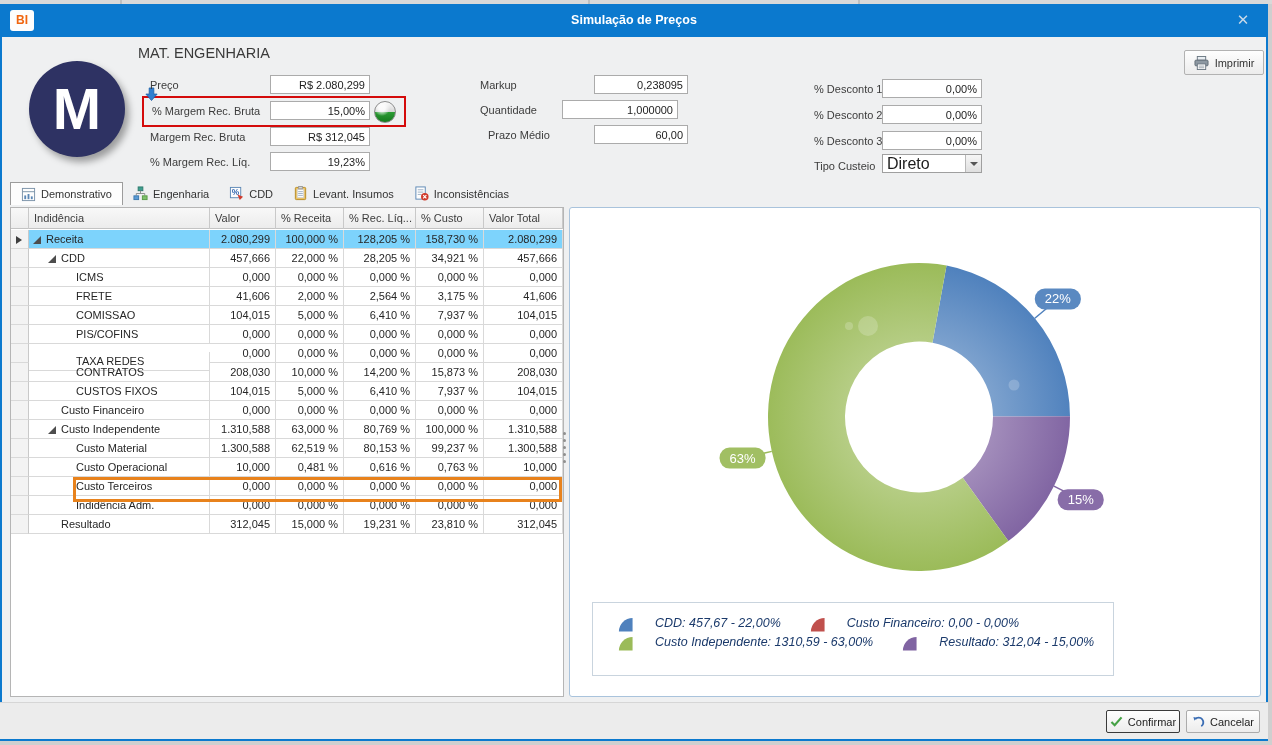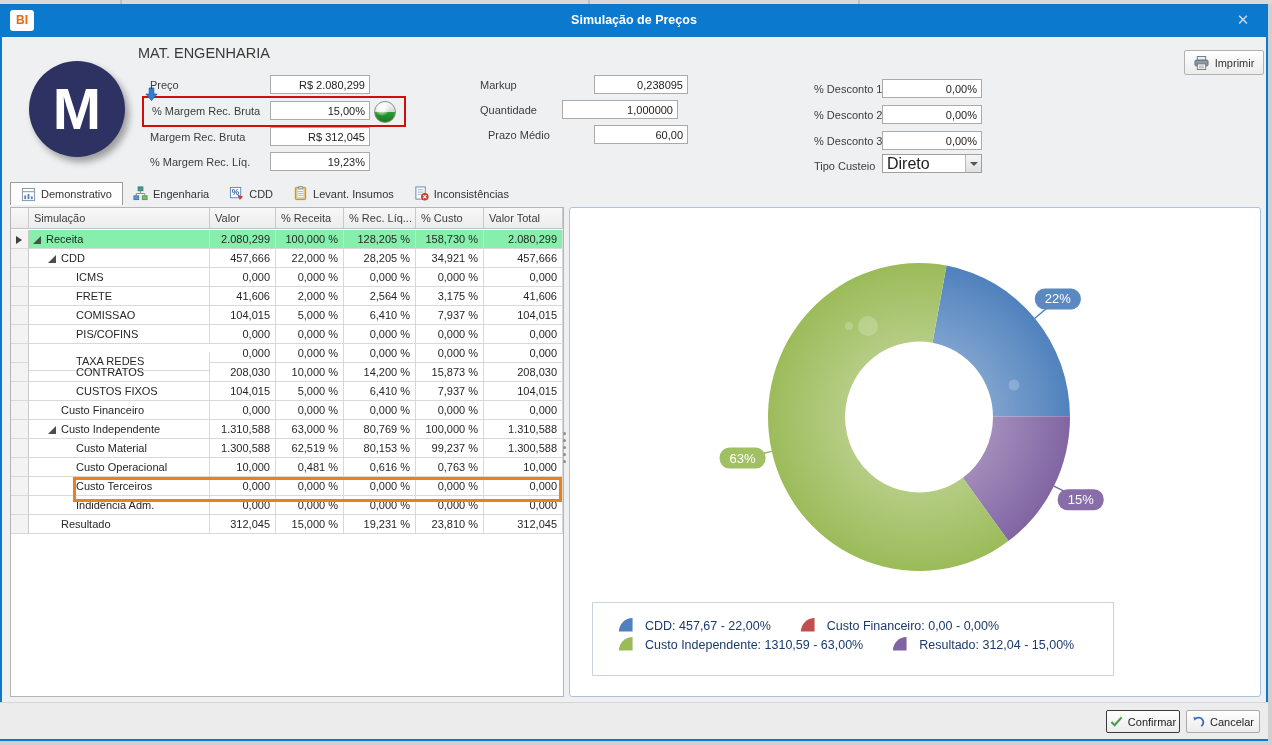--- a/index.html
+++ b/index.html
@@ -56,42 +56,42 @@
   .tab.active { background:#fdfdfd; border:1px solid #9c9c9c; border-bottom:none; }
 
   
   .grid-panel { position:absolute; left:8px; top:203px; width:554px; height:490px; background:#fff; border:1px solid #b5b5b5; }
   .grid-hdr { position:absolute; left:0; top:0; height:21px; width:552px; display:flex;
     background:linear-gradient(#f8f8f8,#ececec); border-bottom:1px solid #c3c3c3; }
   .grid-hdr .hc { height:21px; line-height:20px; font-size:11px; color:#3c3c3c; padding-left:5px;
     border-right:1px solid #c9c9c9; overflow:hidden; white-space:nowrap; }
   .grid-body { position:absolute; left:0; top:22px; width:552px; }
   .grow { display:flex; height:19px; background:#fff; }
-  .grow.sel { background:#86efac; }
+  .grow.sel { background:#7dd3fc; }
   .grow .c { height:19px; line-height:18px; font-size:11px; color:#262626; border-right:1px solid #d9d9d9;
     border-bottom:1px solid #d9d9d9; white-space:nowrap; overflow:hidden; }
   .grow .c.num { text-align:right; padding-right:5px; }
   .grow .c.ind { background:#f3f3f3; border-right:1px solid #c9c9c9; position:relative; }
   .row-arrow { position:absolute; left:5px; top:6px; width:0; height:0; border-left:6px solid #3f3f3f;
     border-top:4px solid transparent; border-bottom:4px solid transparent; }
   .expander { display:inline-block; width:0; height:0; border-bottom:8px solid #4d4d4d;
     border-left:8px solid transparent; margin-right:5px; vertical-align:middle; }
   .orange-box { position:absolute; left:62px; top:269px; width:489px; height:25px; border:3px solid #e8821c; z-index:5; }
 
   
   .splitter-dots { position:absolute; left:561px; top:428px; width:4px; display:flex; flex-direction:column; gap:4px; }
   .splitter-dots i { width:3px; height:3px; border-radius:50%; background:#8f8f8f; }
 
   
   .chart-panel { position:absolute; left:567px; top:203px; width:692px; height:490px; background:#fff;
     border:1px solid #a9c3dc; border-radius:3px; }
   .legend-box { position:absolute; left:22px; top:394px; width:522px; height:74px; border:1px solid #c9d4de;
     padding:13px 0 0 24px; display:flex; flex-direction:column; gap:2px; }
   .legend-row { display:flex; gap:28px; }
-  .legend-item { display:flex; align-items:flex-end; gap:11px; font-size:12.5px; color:#1b3a6b; }
+  .legend-item { display:flex; align-items:flex-start; gap:21px; font-size:12.5px; color:#1b3a6b;font-style:italic; }
 
   
   .btm-bar { position:absolute; left:-2px; bottom:0; width:1268px; height:37px; background:#ececec; border-top:1px solid #d6d6d6; }
   .foot-btn { position:absolute; top:7px; height:23px; width:74px; background:linear-gradient(#fefefe,#ececec);
     font-size:11px; color:#222; display:flex; align-items:center; justify-content:center; gap:5px; border-radius:2px; }
   .foot-btn.confirm { left:1106px; border:1px solid #3a3a3a; }
   .foot-btn.cancel { left:1186px; border:1px solid #ababab; }
 </style>
 </head>
 <body>
@@ -204,21 +204,21 @@
         <circle cx="11.5" cy="11.5" r="4" fill="#d03a2b"></circle>
         <path d="M9.8 9.8 L13.2 13.2 M13.2 9.8 L9.8 13.2" stroke="#fff" stroke-width="1.3"></path>
       </svg>
       <span>Inconsistências</span>
     </div>
   </div>
 
   <div class="grid-panel">
     <div class="grid-hdr" id="gridHdr">
         <div class="hc" style="width: 18px;"></div>
-        <div class="hc" style="width: 181px;">Simulação</div>
+        <div class="hc" style="width: 181px;">Indidência</div>
         <div class="hc" style="width: 66px;">Valor</div>
         <div class="hc" style="width: 68px;">% Receita</div>
         <div class="hc" style="width: 72px;">% Rec. Líq...</div>
         <div class="hc" style="width: 68px;">% Custo</div>
         <div class="hc" style="width: 79px;">Valor Total</div>
       </div>
     <div class="grid-body" id="gridBody">
         <div class="grow sel">
           <div class="c ind" style="width: 18px;">
             <span class="row-arrow"></span>

